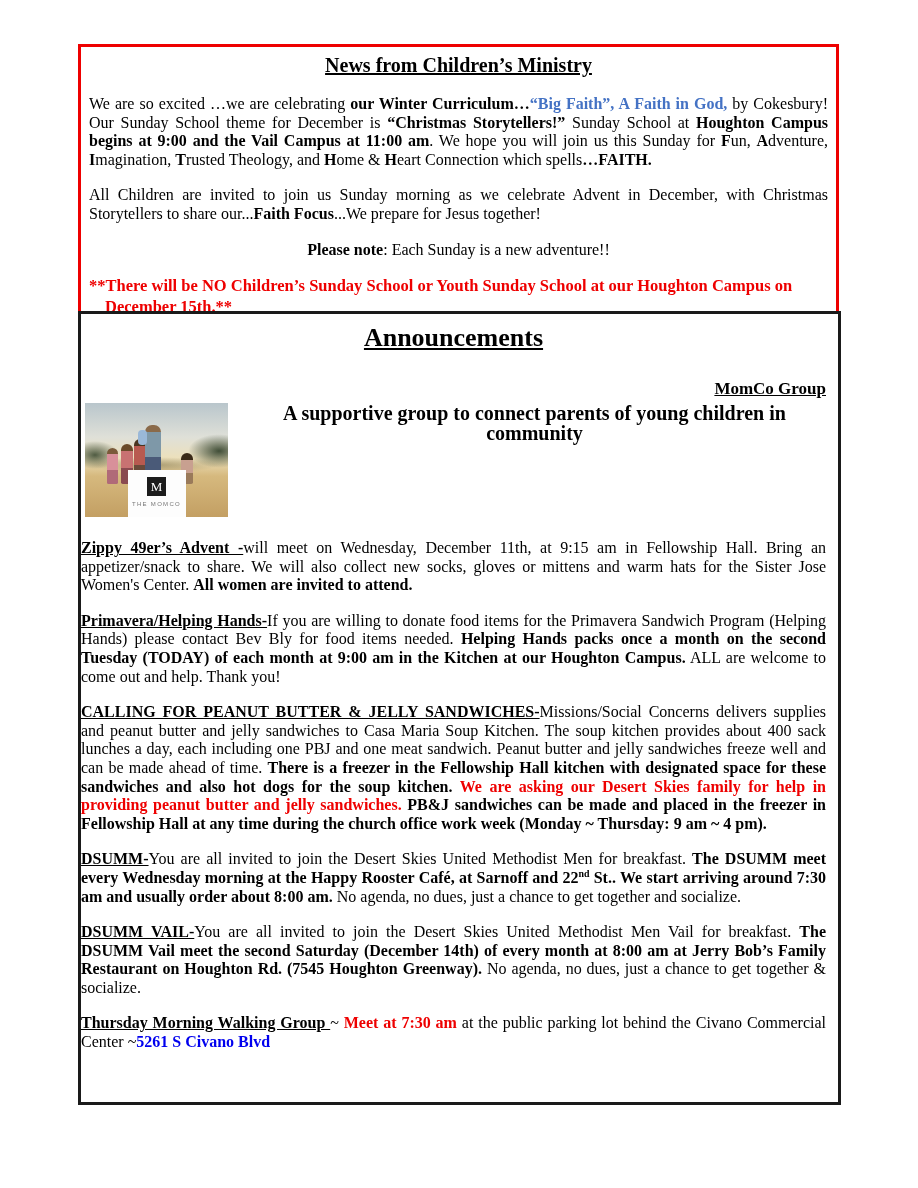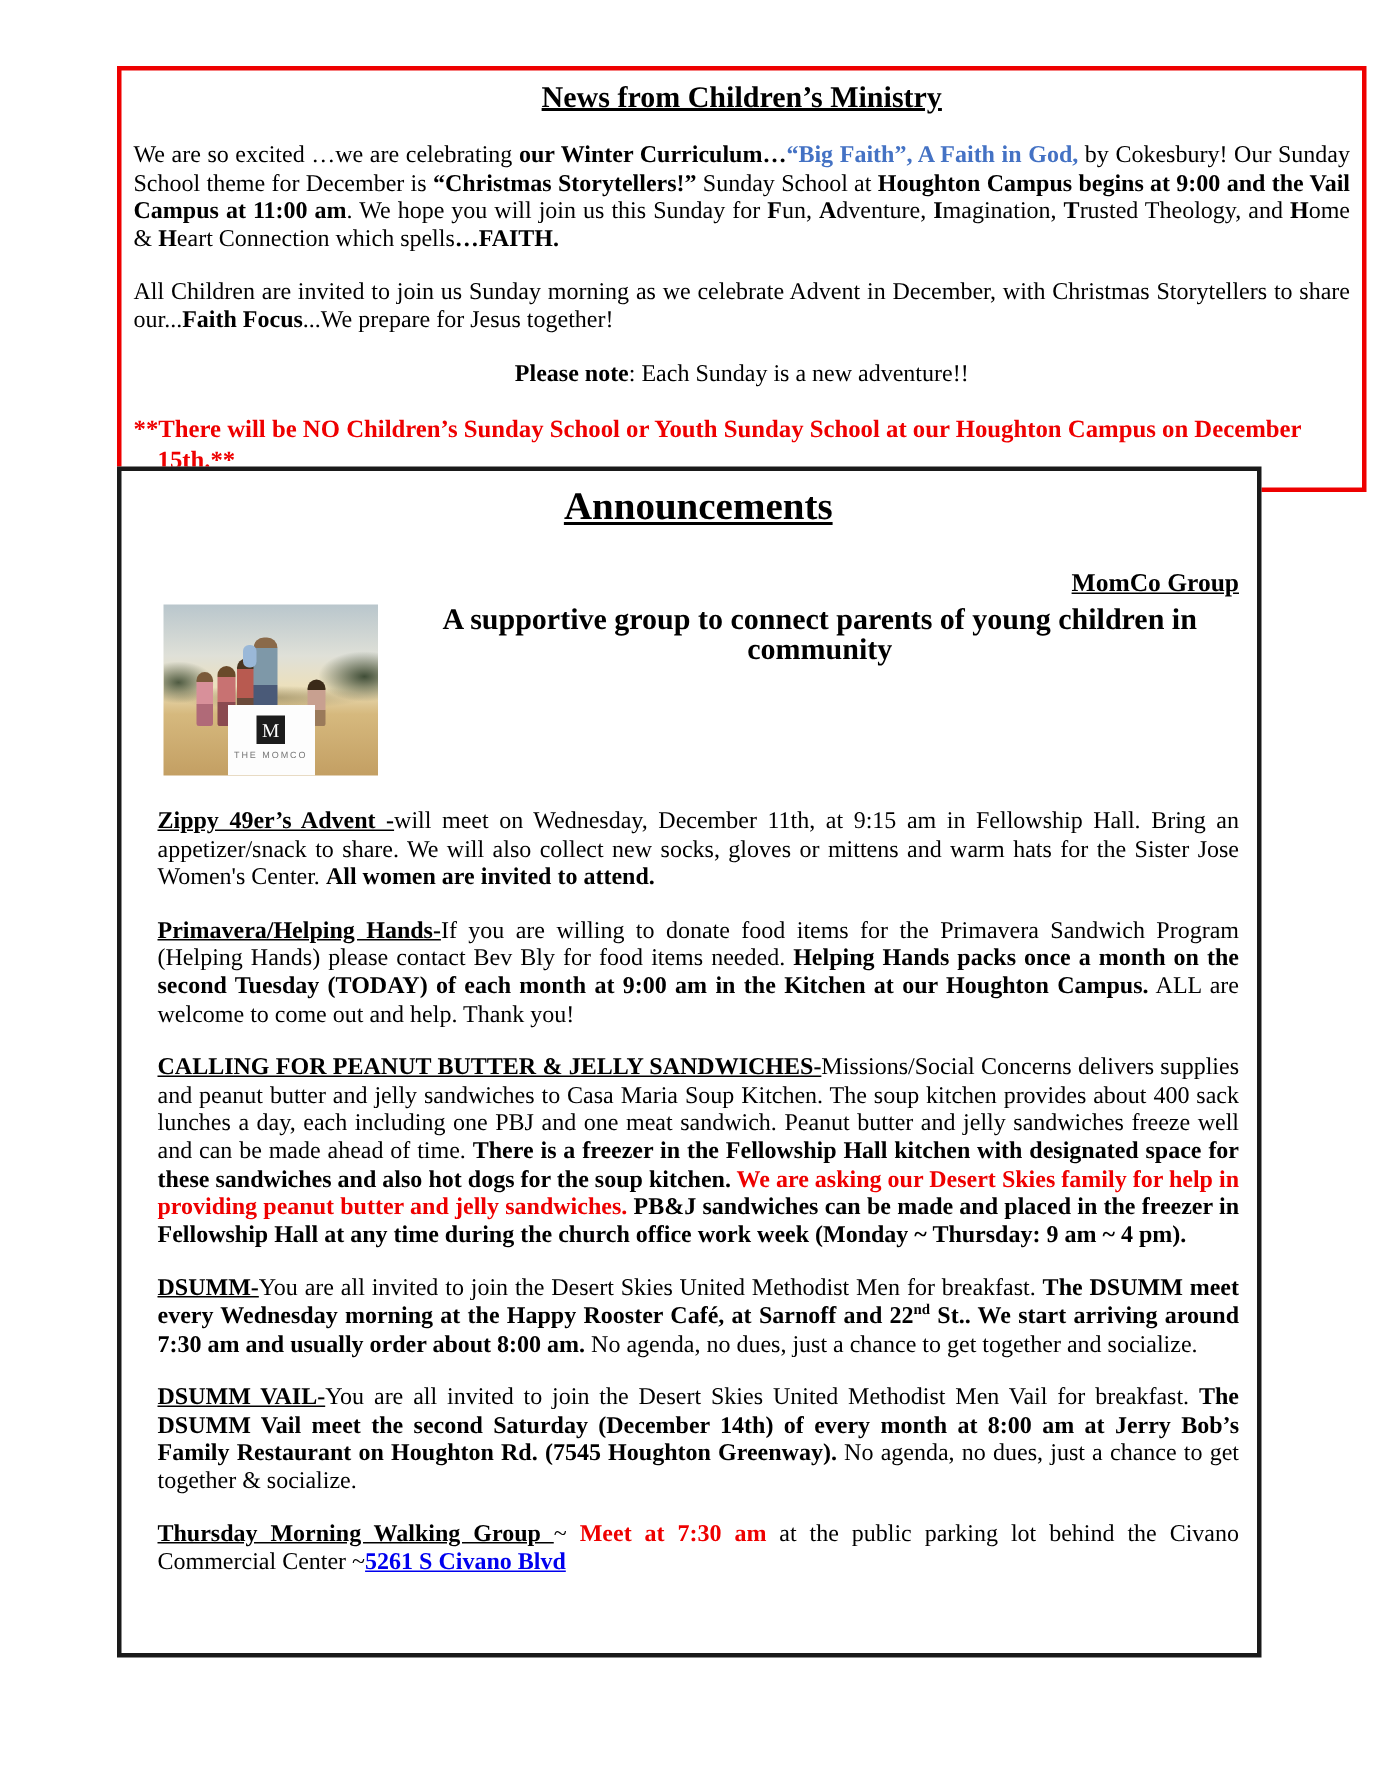--- a/index.html
+++ b/index.html
@@ -13,21 +13,21 @@
     width:918px;
     height:1188px;
     background:#ffffff;
     font-family:"Liberation Serif","DejaVu Serif",serif;
     color:#000;
   }
   .page{position:relative;width:918px;height:1188px;background:#fff;}
 
   
   .cm-box{
-    position:absolute;left:78px;top:44px;width:833px;min-height:257px;
+    position:absolute;left:78px;top:44px;width:761px;min-height:257px;
     border:3px solid var(--accent-red,#ee0000);
     background:#fff;
     padding:5px 8px 8px 8px;
   }
   .cm-title{
     text-align:center;font-weight:bold;font-size:20px;line-height:26px;
     text-decoration:underline;margin:0;
   }
   .para{
     font-size:16px;line-height:18.6px;margin:0;
@@ -38,21 +38,21 @@
   .cm-alert{
     margin-top:3px;text-align:left;
     font-size:16.5px;line-height:20.5px;
     padding-left:16px;text-indent:-16px;
   }
 
   
   .ann-box{
     position:absolute;left:78px;top:311px;width:763px;min-height:794px;
     border:3px solid #1a1a1a;background:#fff;
-    padding:8px 12px 10px 24px;
+    padding:8px 12px 10px 0;
   }
   .ann-title{
     text-align:center;font-weight:bold;font-size:26px;line-height:32px;
     text-decoration:underline;margin:0;
   }
   .momco{margin-top:24px;}
   .momco-head{text-align:right;font-weight:bold;font-size:17px;line-height:21px;margin:0;text-decoration:underline;}
   .momco-sub{text-align:center;font-weight:bold;font-size:20px;line-height:20px;margin:4px 0 0 0;}
   .momco-body{margin:26px 0 0 0;font-size:16px;line-height:20px;padding-right:14px;text-align:left;}
   .clear{clear:both;height:0;}
@@ -99,21 +99,21 @@
   
   .items{margin-top:22px;}
   .item{margin:0 0 17px 0;}
   .item:last-child{margin-bottom:0;}
 
   
   .b{font-weight:bold;}
   .u{text-decoration:underline;}
   .red{color:var(--accent-red,#ee0000);}
   .blue{color:var(--accent-blue,#4472c4);}
-  .link{color:var(--link-blue,#0000ee);text-decoration:underline;cursor:pointer;margin-top:25px;}
+  .link{color:var(--link-blue,#0000ee);cursor:pointer;margin-top:25px;}
   .sup{vertical-align:super;font-size:0.62em;line-height:0;}
 </style>
 </head>
 <body>
 
 <div class="page">
 
   <div class="cm-box">
     <h1 class="cm-title">News from Children’s Ministry</h1>
     <p class="para"><span>We are so excited …we are celebrating </span><span class="b">our Winter Curriculum…</span><span class="b blue">“Big Faith”,  A Faith in  God,</span><span> by Cokesbury! Our Sunday School theme for December is </span><span class="b">“Christmas Storytellers!”</span><span> Sunday School at </span><span class="b">Houghton Campus begins at 9:00 and the Vail Campus at 11:00 am</span><span>. We hope you will join us this Sunday for </span><span class="b">F</span><span>un, </span><span class="b">A</span><span>dventure, </span><span class="b">I</span><span>magination, </span><span class="b">T</span><span>rusted Theology, and </span><span class="b">H</span><span>ome &amp; </span><span class="b">H</span><span>eart Connection which spells</span><span class="b">…FAITH.</span></p>

